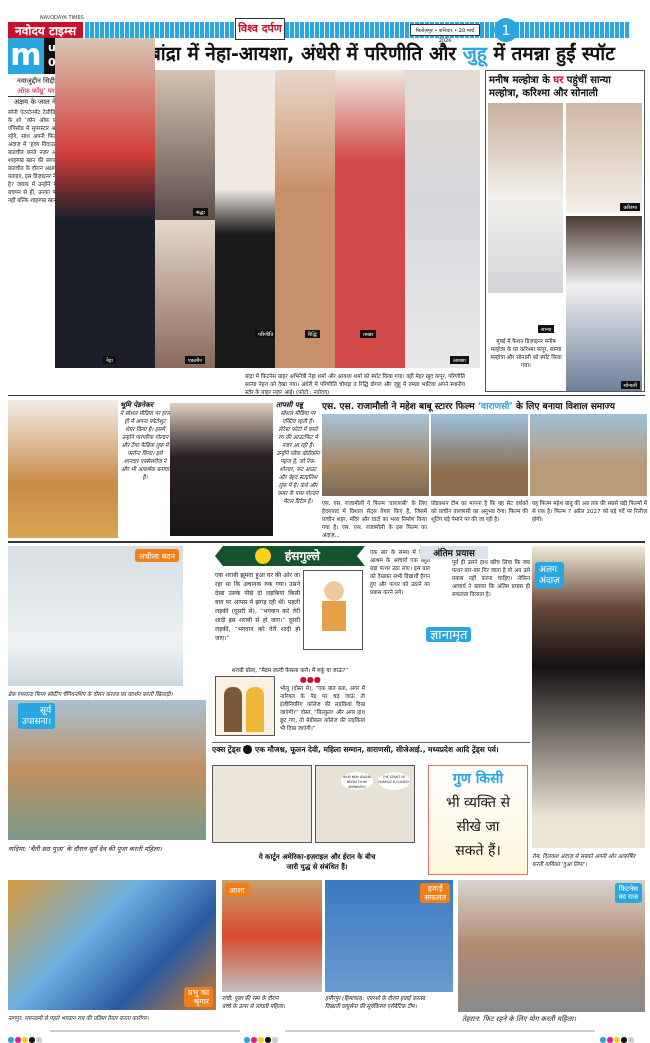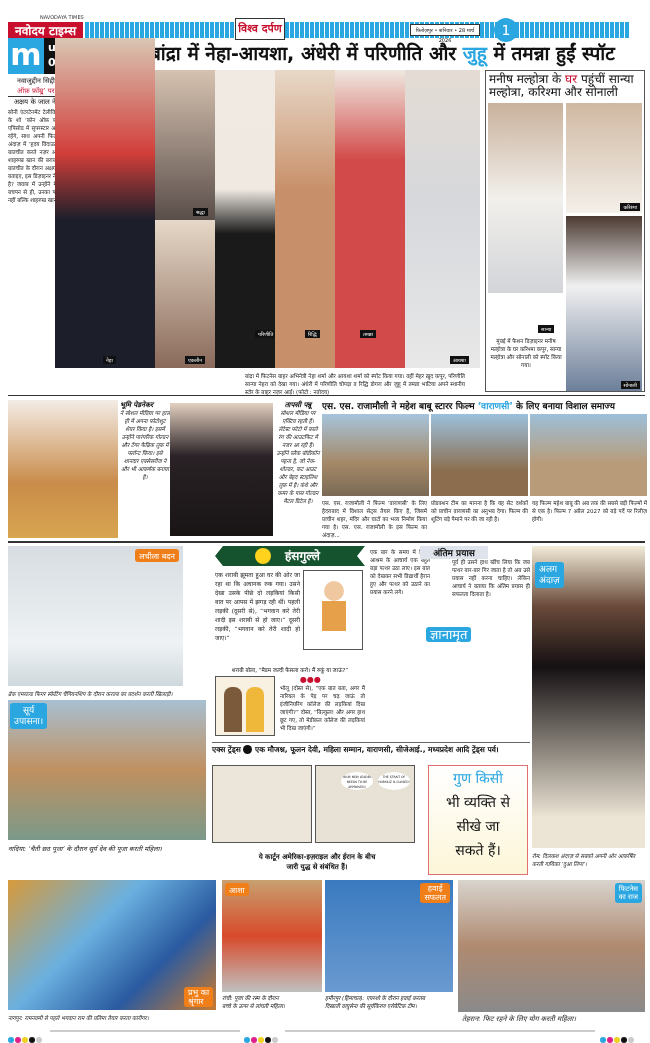--- a/index.html
+++ b/index.html
@@ -74,21 +74,21 @@
 </div>
 <div class="abs photo" style="left:335px;top:70px;width:70px;height:298px;background:linear-gradient(180deg,#efe8e0 0%,#d24b4a 30%,#d24b4a 100%)">
   <span class="cap-tag" style="left:25px;bottom:30px">तमन्ना</span>
 </div>
 <div class="abs photo" style="left:405px;top:70px;width:75px;height:298px;background:linear-gradient(180deg,#e4dcd4 0%,#d6d8dc 45%,#e8e8e8 100%)">
   <span class="cap-tag" style="left:45px;bottom:4px">आयशा</span>
 </div>
 <div class="abs body-txt" style="left:245px;top:372px;width:220px">बांद्रा में फिटनेस बाहर अभिनेत्री नेहा शर्मा और आयशा शर्मा को स्पॉट किया गया। वहीं मेहर ख़ुद कपूर, परिणीति सान्या नेहरा को देखा गया। अंधेरी में परिणीति चोपड़ा व रिद्धि डोगरा और जुहू में तमन्ना भाटिया अपने स्थानीय स्टोर के बाहर नज़र आई। (फोटो : नवोदय)</div>
 
 <div class="abs box" style="left:485px;top:70px;width:160px;height:322px">
-  <div style="font-size:12px;font-weight:normal;line-height:13px;padding:2px 3px">
+  <div style="font-size:10px;font-weight:bold;line-height:13px;padding:2px 3px">
     <span>मनीष मल्होत्रा के </span><span style="color:#c8102e">घर</span><span> पहुंचीं सान्या मल्होत्रा, करिश्मा और सोनाली</span>
   </div>
   <div class="abs photo" style="left:2px;top:32px;width:75px;height:190px;background:linear-gradient(180deg,#c9b19b,#f2f0ec 50%,#d2d4d8)"></div>
   <div class="abs photo" style="left:80px;top:32px;width:76px;height:110px;background:linear-gradient(180deg,#d0b9a2,#f4f0ea)">
     <span class="cap-tag" style="right:2px;bottom:2px">करिश्मा</span>
   </div>
   <div class="abs photo" style="left:80px;top:145px;width:76px;height:175px;background:linear-gradient(180deg,#4b3a32,#f0f0f0 40%,#6d7f9a)">
     <span class="cap-tag" style="right:2px;bottom:2px">सोनाली</span>
   </div>
   <span class="cap-tag" style="left:52px;top:254px">सान्या</span>
@@ -97,21 +97,21 @@
 
 <div class="abs rule" style="left:8px;top:395px;width:637px"></div>
 
 <div class="abs photo" style="left:8px;top:400px;width:110px;height:138px;background:linear-gradient(180deg,#f3ece6,#c98c4a 60%,#d8a550)"></div>
 <div class="abs" style="left:120px;top:400px;width:50px">
   <div style="font-size:7px;font-weight:bold;font-style:italic">भूमि पेडनेकर</div>
   <div class="body-txt" style="font-style:italic;text-align:center">ने सोशल मीडिया पर हाल ही में अपना फोटोशूट शेयर किया है। इसमें उन्होंने पारंपरिक गोल्डन और टेंगर फैब्रिक लुक में फ्लॉन्ट किया। इसे शानदार एक्सेसरीज ने और भी आकर्षक बनाया है।</div>
 </div>
 <div class="abs photo" style="left:170px;top:403px;width:103px;height:133px;background:linear-gradient(180deg,#e3d0c0,#2a2226 40%,#181414)"></div>
 <div class="abs" style="left:276px;top:400px;width:44px">
-  <div style="font-size:7px;font-weight:bold;font-style:italic;text-align:center">तापसी पन्नू</div>
+  <div style="font-size:7px;font-weight:bold;font-style:italic;text-align:left">तापसी पन्नू</div>
   <div class="body-txt" style="font-style:italic;text-align:center">सोशल मीडिया पर एक्टिव रहती हैं। लेटेस्ट फोटो में काले रंग की आउटफिट में नजर आ रही हैं। उन्होंने ब्लैक बॉडीकॉन पहना है, जो नेक-शोल्डर, कट आउट और बेहद स्टाइलिश लुक में है। कंधे और कमर के पास गोल्डन मैटल डिटेल है।</div>
 </div>
 
 <div class="abs" style="left:322px;top:399px;width:325px;font-size:9px;font-weight:bold;white-space:nowrap">
   <span>एस. एस. राजामौली ने महेश बाबू स्टारर फिल्म </span><span style="color:#2aa6e0">‘वाराणसी’</span><span> के लिए बनाया विशाल समाज्य</span>
 </div>
 <div class="abs photo" style="left:322px;top:414px;width:107px;height:82px;background:linear-gradient(180deg,#a6c4dc,#a48866 60%,#7a6a56)"></div>
 <div class="abs photo" style="left:431px;top:414px;width:97px;height:82px;background:linear-gradient(180deg,#9bc0dc,#8c6e4e 70%)"></div>
 <div class="abs photo" style="left:530px;top:414px;width:117px;height:82px;background:linear-gradient(180deg,#9cbfd9,#b89c7a 60%)"></div>
 <div class="abs body-txt" style="left:322px;top:499px;width:105px;height:40px;overflow:hidden">एस. एस. राजामौली ने फिल्म ‘वाराणसी’ के लिए हैदराबाद में विशाल सेट्स तैयार किए हैं, जिसमें प्राचीन शहर, मंदिर और घाटों का भव्य निर्माण किया गया है। एस. एस. राजामौली के इस फिल्म का अंदाज़...</div>
@@ -149,21 +149,21 @@
 
 <div class="abs photo" style="left:532px;top:546px;width:113px;height:302px;background:linear-gradient(180deg,#f1ecd8,#6a4a3a 20%,#151012 40%,#ece4d4 90%)">
   <div class="abs blue-tag" style="left:3px;top:16px">
     <div>अलग</div>
       <div>अंदाज़</div>
   </div>
 </div>
 <div class="abs caption" style="left:532px;top:852px;width:113px;white-space:normal;font-size:5.5px;line-height:8px">रोम: दिलकश अंदाज़ से सबको अपनी ओर आकर्षित करती गायिका ‘दुआ लिपा’।</div>
 
 <div class="abs photo" style="left:8px;top:700px;width:198px;height:140px;background:linear-gradient(180deg,#a8c0d2,#c09060 50%,#7a9a8a)">
-  <div class="abs blue-tag" style="left:2px;top:3px;text-align:center">
+  <div class="abs blue-tag" style="left:10px;top:3px;text-align:right">
     <div>सूर्य</div>
       <div>उपासना।</div>
   </div>
 </div>
 <div class="abs caption" style="left:8px;top:844px">नादिया: ‘चैती छठ पूजा’ के दौरान सूर्य देव की पूजा करती महिला।</div>
 
 <div class="abs" style="left:212px;top:742px;width:318px;font-size:7.5px;font-weight:bold;white-space:nowrap;border-top:1px solid #666;padding-top:1px">
   <span>एक्स ट्रेंड्स</span>
   <span style="display:inline-block;width:9px;height:9px;border-radius:50%;background:#111;vertical-align:middle"></span>
   <span>एक मौजश्न, फूलन देवी, महिला सम्मान, वाराणसी, सीजेआई., मध्यप्रदेश आदि ट्रेंड्स पर्व।</span>
@@ -173,28 +173,28 @@
 <div class="abs photo" style="left:315px;top:765px;width:100px;height:78px;background:#e8e2d6;border:1px solid #555">
   <div style="position:absolute;left:25px;top:6px;width:32px;height:18px;background:#fff;border-radius:50%;font-size:3px;text-align:center;line-height:5px;padding-top:3px;overflow:hidden">YOUR NEW LEADER NEEDS TO BE APPROVED!</div>
   <div style="position:absolute;left:62px;top:6px;width:32px;height:18px;background:#fff;border-radius:50%;font-size:3px;text-align:center;line-height:5px;padding-top:3px;overflow:hidden">THE STRAIT OF HORMUZ IS CLOSED!</div>
 </div>
 <div class="abs" style="left:212px;top:852px;width:210px;text-align:center;font-size:7px;font-weight:bold;line-height:10px">
   <div>ये कार्टून अमेरिका-इज़राइल और ईरान के बीच</div>
   <div>जारी युद्ध से संबंधित हैं।</div>
 </div>
 
 <div class="abs" style="left:428px;top:765px;width:100px;height:110px;border:1px solid #e07070;background:linear-gradient(180deg,#fff,#fdf6d8);text-align:center;font-size:14px;line-height:24px">
-  <div style="color:#2aa6e0;font-weight:normal">गुण किसी</div>
+  <div style="color:#2aa6e0;font-weight:bold">गुण किसी</div>
   <div>भी व्यक्ति से</div>
   <div>सीखे जा</div>
   <div>सकते हैं।</div>
 </div>
 
 <div class="abs photo" style="left:8px;top:880px;width:208px;height:130px;background:linear-gradient(135deg,#d89a3a,#6ab0e0 40%,#2a5aa0 70%,#c87a30)">
-  <div class="abs orange-tag" style="right:3px;bottom:3px;text-align:left;line-height:9px">
+  <div class="abs orange-tag" style="right:3px;bottom:3px;text-align:right;line-height:9px">
     <div>प्रभु का</div>
       <div>श्रृंगार</div>
   </div>
 </div>
 <div class="abs photo" style="left:222px;top:880px;width:100px;height:112px;background:linear-gradient(180deg,#c8a070,#d84a2a 50%,#c0c0c0)">
   <span class="abs orange-tag" style="left:3px;top:3px">आशा</span>
 </div>
 <div class="abs" style="left:222px;top:994px;width:100px;font-size:5.5px;font-style:italic;line-height:8px">
   <div>रांची: पूजा की रस्म के दौरान</div>
   <div>बच्चे के ऊपर से लांघती महिला।</div>

